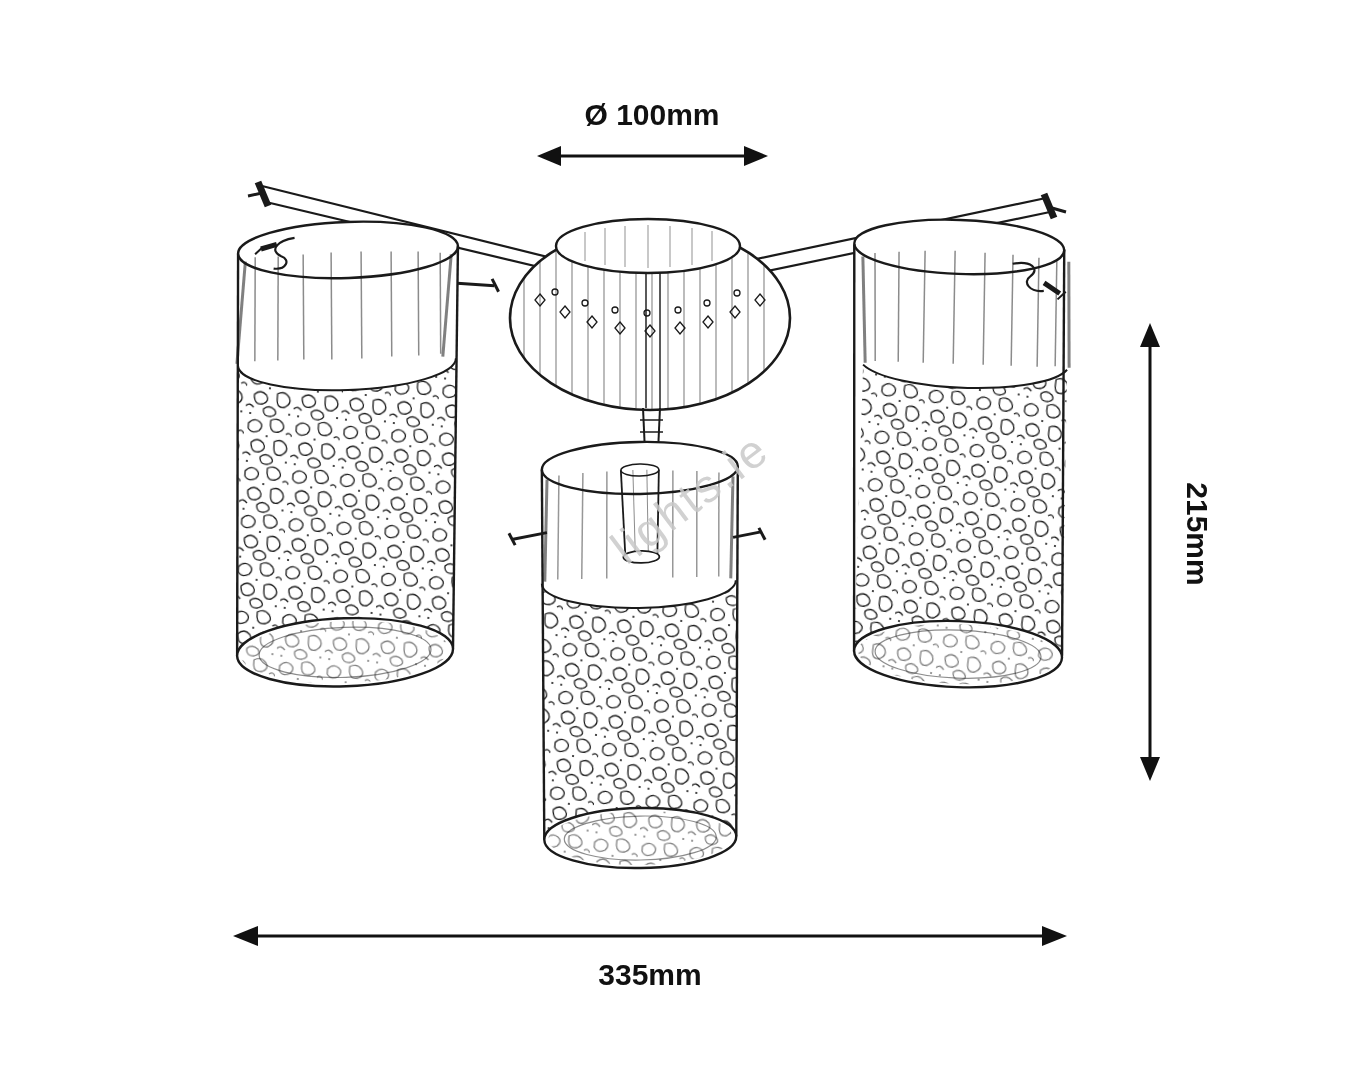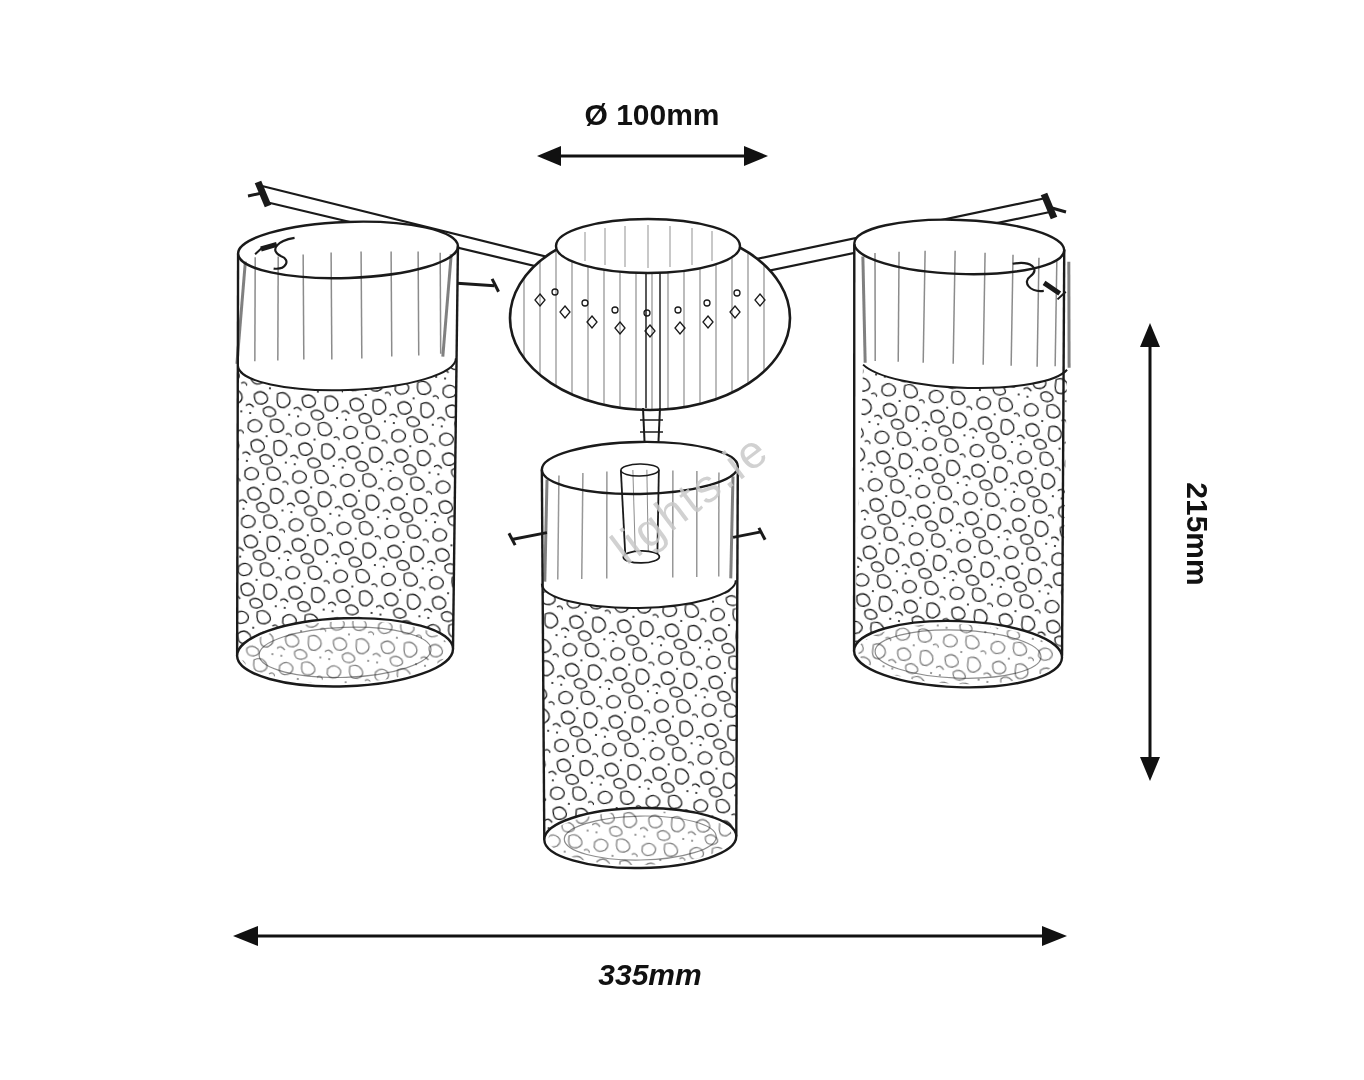--- a/index.html
+++ b/index.html
@@ -18,21 +18,21 @@
   }
   .dim-label {
     position: absolute;
     font-weight: bold;
     font-size: 30px;
     color: #111111;
     white-space: nowrap;
     user-select: none;
   }
   .dim-label.diameter { left: 652px; top: 98px; transform: translateX(-50%); }
-  .dim-label.width    { left: 650px; top: 958px; transform: translateX(-50%); font-style: italic; }
+  .dim-label.width    { left: 650px; top: 958px; transform: translateX(-50%); }
   .dim-label.height   { left: 1197px; top: 534px; transform: translate(-50%,-50%) rotate(90deg); }
   .watermark {
     position: absolute;
     left: 690px; top: 498px;
     transform: translate(-50%,-50%) rotate(-37deg);
     font-size: 46px;
     letter-spacing: 3px;
     color: #c9c9c9;
     opacity: 0.85;
     white-space: nowrap;

